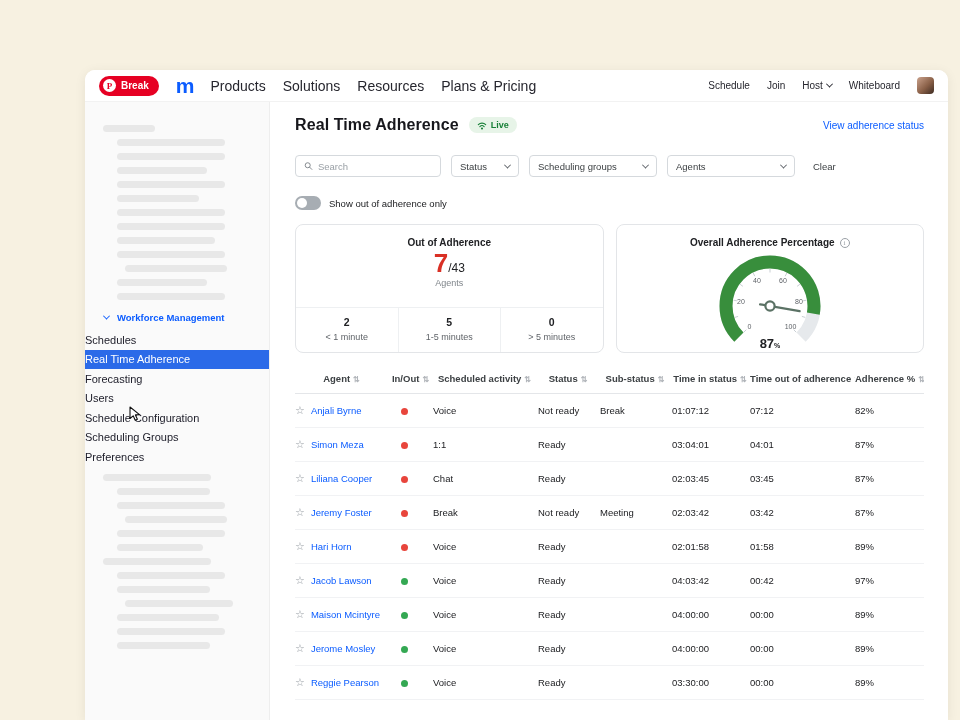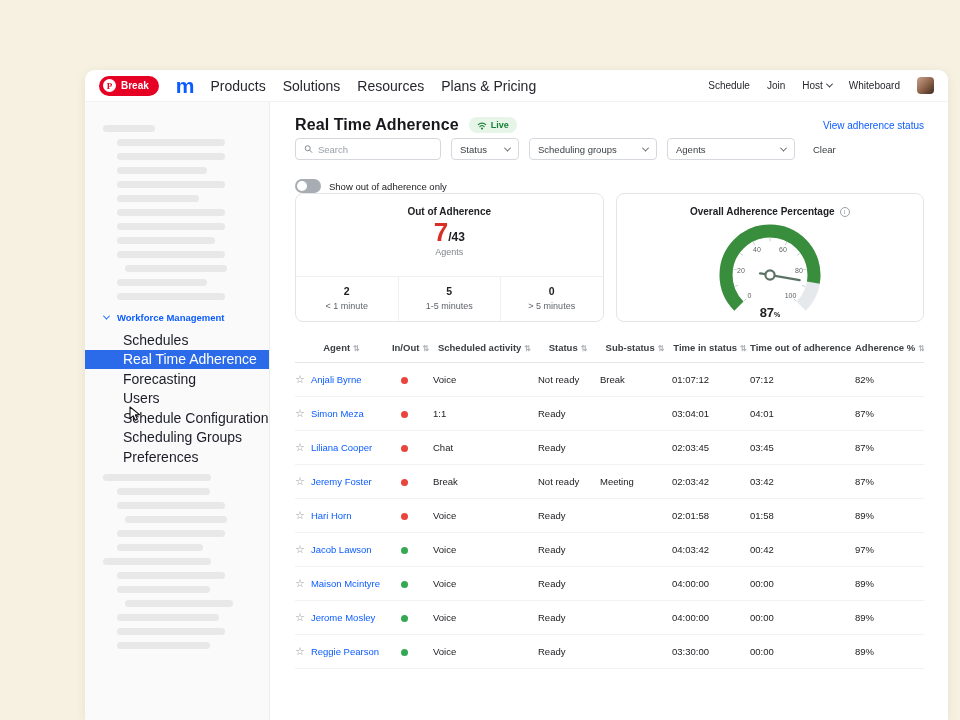--- a/index.html
+++ b/index.html
@@ -25,56 +25,56 @@
   .win-body{display:flex;height:618px}
 
   
   .sidebar{width:185px;background:#fafafa;border-right:1px solid #eeeeee;padding-top:16px;flex-shrink:0;overflow:hidden}
   .skel{height:7px;border-radius:3.5px;background:#e8e8e8;margin-top:7px;margin-bottom:7px}
   .side-section{display:flex;align-items:center;gap:8px;padding-left:19px;height:20px;font-size:9.5px;font-weight:bold;color:#1c1c28;margin-top:10px;cursor:pointer}
   .side-section .chev{color:#1c1c28}
   .side-section.wm{color:#0b5cff;margin-top:4px}
   .side-section.wm .chev{color:#0b5cff}
   .wm-list{list-style:none;margin-top:3px}
-  .wm-item{font-size:14px;color:#1c1c28;height:19.5px;display:flex;align-items:center;padding-left:38px;cursor:pointer;white-space:nowrap}
+  .wm-item{font-size:11px;color:#1c1c28;height:19.5px;display:flex;align-items:center;cursor:pointer;white-space:nowrap}
   .wm-item.selected{background:#2b6ae8;color:#fff}
   .cursor{position:absolute;z-index:5;pointer-events:none}
 
   
   .main{flex:1;padding:14px 24px 0 25px;overflow:hidden;min-width:0}
   .main-header{display:flex;align-items:center}
   .page-title{font-size:16px;font-weight:bold;color:#17171c;letter-spacing:.1px}
   .live-badge{display:flex;align-items:center;gap:4px;background:#e7f4e8;color:#188038;font-size:9px;font-weight:bold;border-radius:9px;padding:3px 8px;margin-left:10px}
   .report-link{margin-left:auto;font-size:10px;color:#0b5cff;cursor:pointer;white-space:nowrap}
 
-  .filters{display:flex;align-items:center;gap:10px;margin-top:4px}
+  .filters{display:flex;align-items:center;gap:10px;margin-top:21px}
   .search-box{display:flex;align-items:center;gap:5px;width:146px;height:22px;border:1px solid #d5d9dd;border-radius:4px;padding:0 8px;background:#fff}
   .search-box input{border:none;outline:none;width:100%;font-size:9.5px;color:#3c4043;font-family:"Liberation Sans",sans-serif;background:transparent}
   .search-box input::placeholder{color:#9aa0a6}
   .select{display:flex;align-items:center;justify-content:space-between;height:22px;border:1px solid #d5d9dd;border-radius:4px;padding:0 8px;font-size:9.5px;color:#3c4043;cursor:pointer;background:#fff}
   .select .chev{color:#5f6368;margin-left:8px}
   .select.status{width:68px}
   .select.groups{width:128px}
   .select.agents{width:128px}
   .clear-btn{font-size:9.5px;color:#3c4043;cursor:pointer;margin-left:8px}
 
   .toggle-row{display:flex;align-items:center;gap:8px;margin-top:19px}
   .toggle{width:26px;height:14px;border-radius:7px;background:#a7adb3;position:relative;cursor:pointer}
   .toggle-knob{position:absolute;left:2px;top:2px;width:10px;height:10px;border-radius:50%;background:#fff}
   .toggle-label{font-size:9.5px;color:#202124}
 
   
-  .cards{display:flex;gap:12px;}
+  .cards{display:flex;gap:12px;margin-top:14px}
   .card{flex:1;border:1px solid #e3e5e8;border-radius:8px;background:#fff;display:flex;flex-direction:column;min-height:128px}
   .card-title-row{display:flex;align-items:center;justify-content:center;gap:5px;margin-top:12px}
   .card-title{font-size:10px;font-weight:bold;color:#202124;text-align:center}
   .info-icon{width:10px;height:10px;border:1px solid #9aa0a6;border-radius:50%;color:#9aa0a6;font-size:7px;display:flex;align-items:center;justify-content:center;font-family:"Liberation Serif",serif;cursor:pointer}
   .ooa-count-row{display:flex;align-items:baseline;justify-content:center;margin-top:2px}
   .ooa-count{font-size:26px;font-weight:bold;color:#d93025;line-height:1.05}
-  .ooa-total{font-size:12px;font-weight:bold;color:#202124}
+  .ooa-total{font-size:12px;font-weight:normal;color:#202124}
   .ooa-unit{font-size:9px;color:#80868b;text-align:center;margin-top:1px}
   .ooa-breakdown{display:flex;border-top:1px solid #eef0f2;margin-top:auto}
   .ooa-col{flex:1;text-align:center;padding:8px 0 10px}
   .ooa-col + .ooa-col{border-left:1px solid #eef0f2}
   .ooa-val{font-size:10.5px;font-weight:bold;color:#202124}
   .ooa-lab{font-size:9px;color:#5f6368;margin-top:4px}
   .gauge{display:block;margin:0 auto}
   .gtick{font-size:7px;fill:#5f6368;text-anchor:middle}
   .gvalue{font-size:13px;fill:#202124;font-weight:bold}
 

